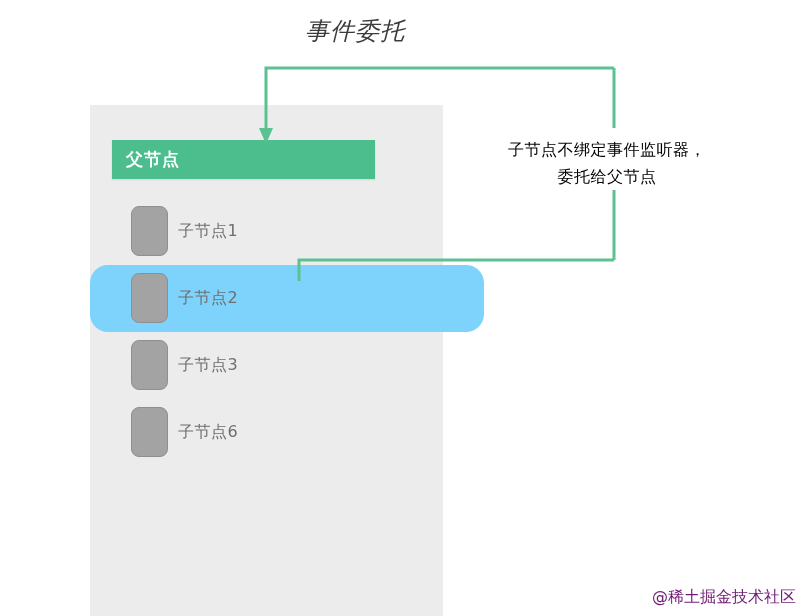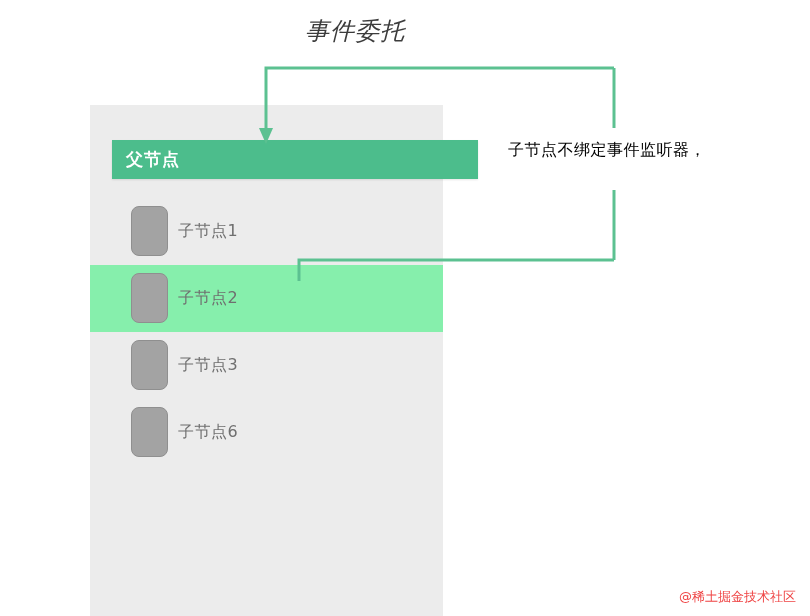--- a/index.html
+++ b/index.html
@@ -50,21 +50,21 @@
     top: 105px;
     width: 353px;
     height: 511px;
     background: #ececec;
   }
 
   #parent-node-bar {
     position: absolute;
     left: 22px;
     top: 35px;
-    width: 366px;
+    width: 263px;
     height: 39px;
     background: #4cbd8c;
     box-shadow: 0 1px 2px rgba(0,0,0,0.10);
   }
   #parent-node-bar .bar-label {
     position: absolute;
     left: 14px;
     top: 9px;
     font-size: 17px;
     line-height: 21px;
@@ -79,23 +79,25 @@
     position: absolute;
     left: 0;
     top: 93px;
     width: 353px;
   }
   .child-row {
     position: relative;
     width: 353px;
     height: 67px;
     background: transparent;
+    padding-left: 41px;
   }
   .child-row.is-highlighted {
-    background: #86efac;
+    background: #7dd3fc;
+    border-radius: 18px;
   }
   .child-thumb {
     position: absolute;
     left: 41px;
     top: 8px;
     width: 37px;
     height: 50px;
     background: #a3a3a3;
     border: 1px solid #8f8f8f;
     border-radius: 8px;
@@ -127,23 +129,23 @@
   #annotation-note .note-line {
     display: block;
     white-space: nowrap;
   }
 
   
   #watermark {
     position: absolute;
     right: 14px;
     bottom: 10px;
-    font-size: 13px;
+    font-size: 16px;
     line-height: 18px;
-    color: #ef4444;
+    color: #701a75;
     white-space: nowrap;
   }
 </style>
 </head>
 <body>
 
 <div id="stage">
 
   <div id="diagram-title">事件委托</div>
 
@@ -187,17 +189,18 @@
 
     <path d="M 614 68 L 614 128" fill="none" stroke="#5cc191" stroke-width="3"></path>
 
     <path d="M 614 190 L 614 260" fill="none" stroke="#5cc191" stroke-width="3"></path>
 
     <path d="M 614 260 L 299 260 L 299 281" fill="none" stroke="#5cc191" stroke-width="3"></path>
   </svg>
 
   <div id="annotation-note">
     <span class="note-line">子节点不绑定事件监听器，</span>
+    <span class="note-line">委托给父节点</span>
   </div>
 
   <div id="watermark">@稀土掘金技术社区</div>
 
 </div>
 
 </body></html>

